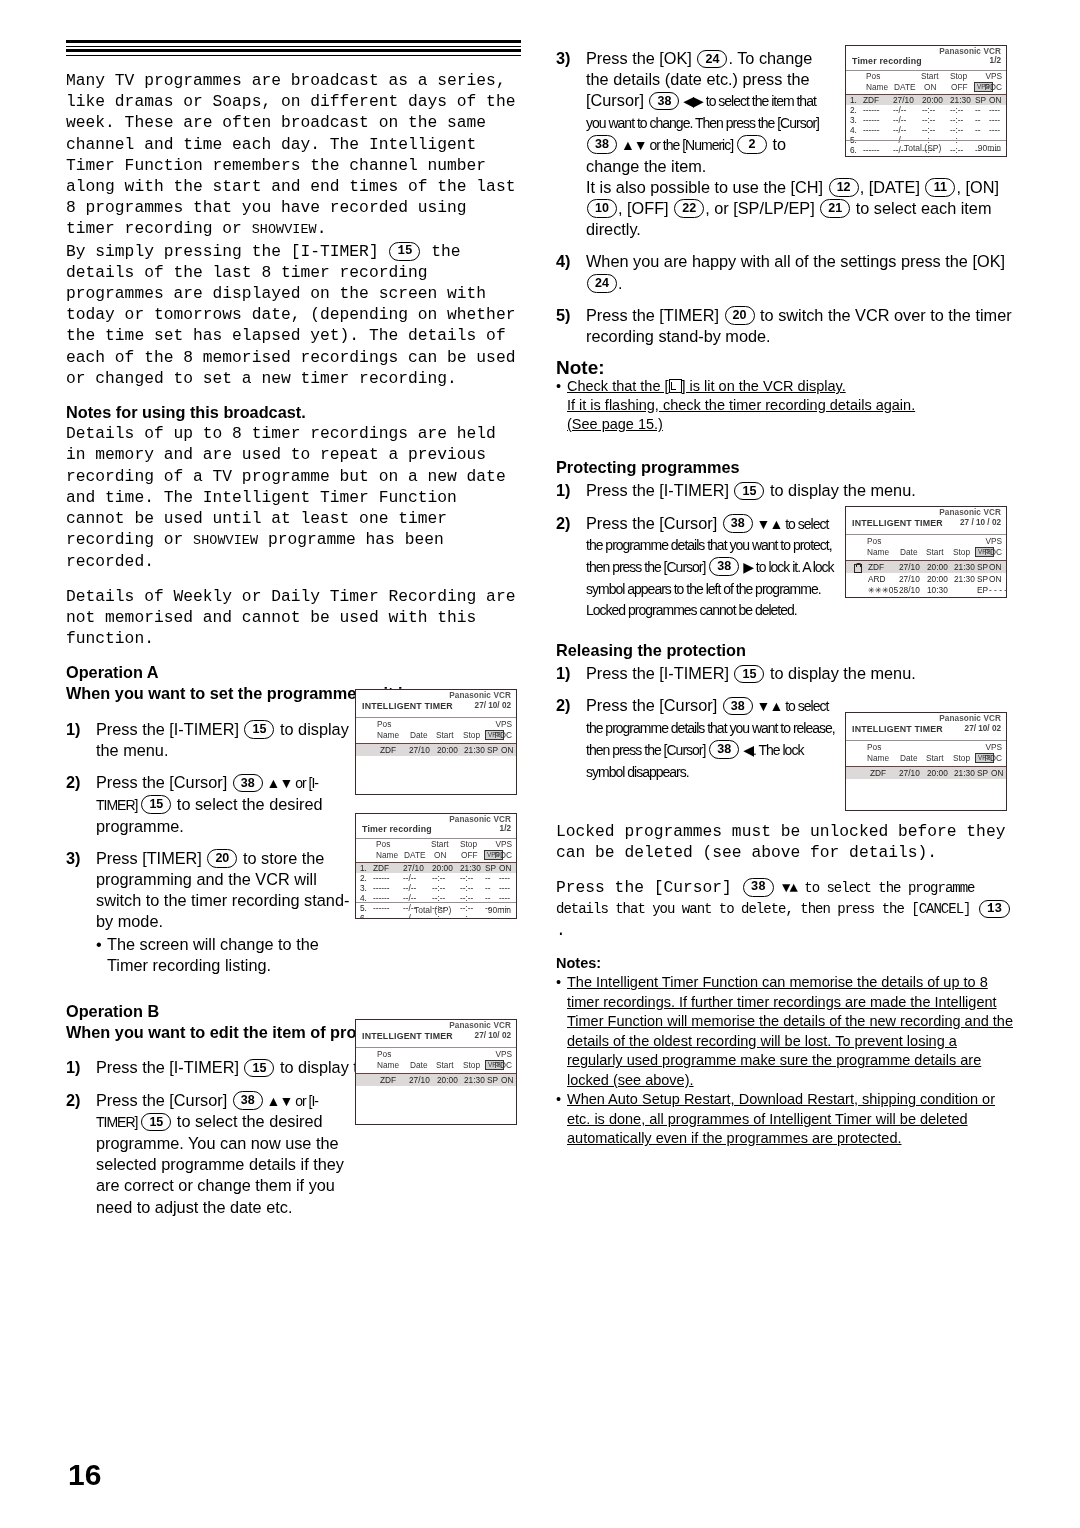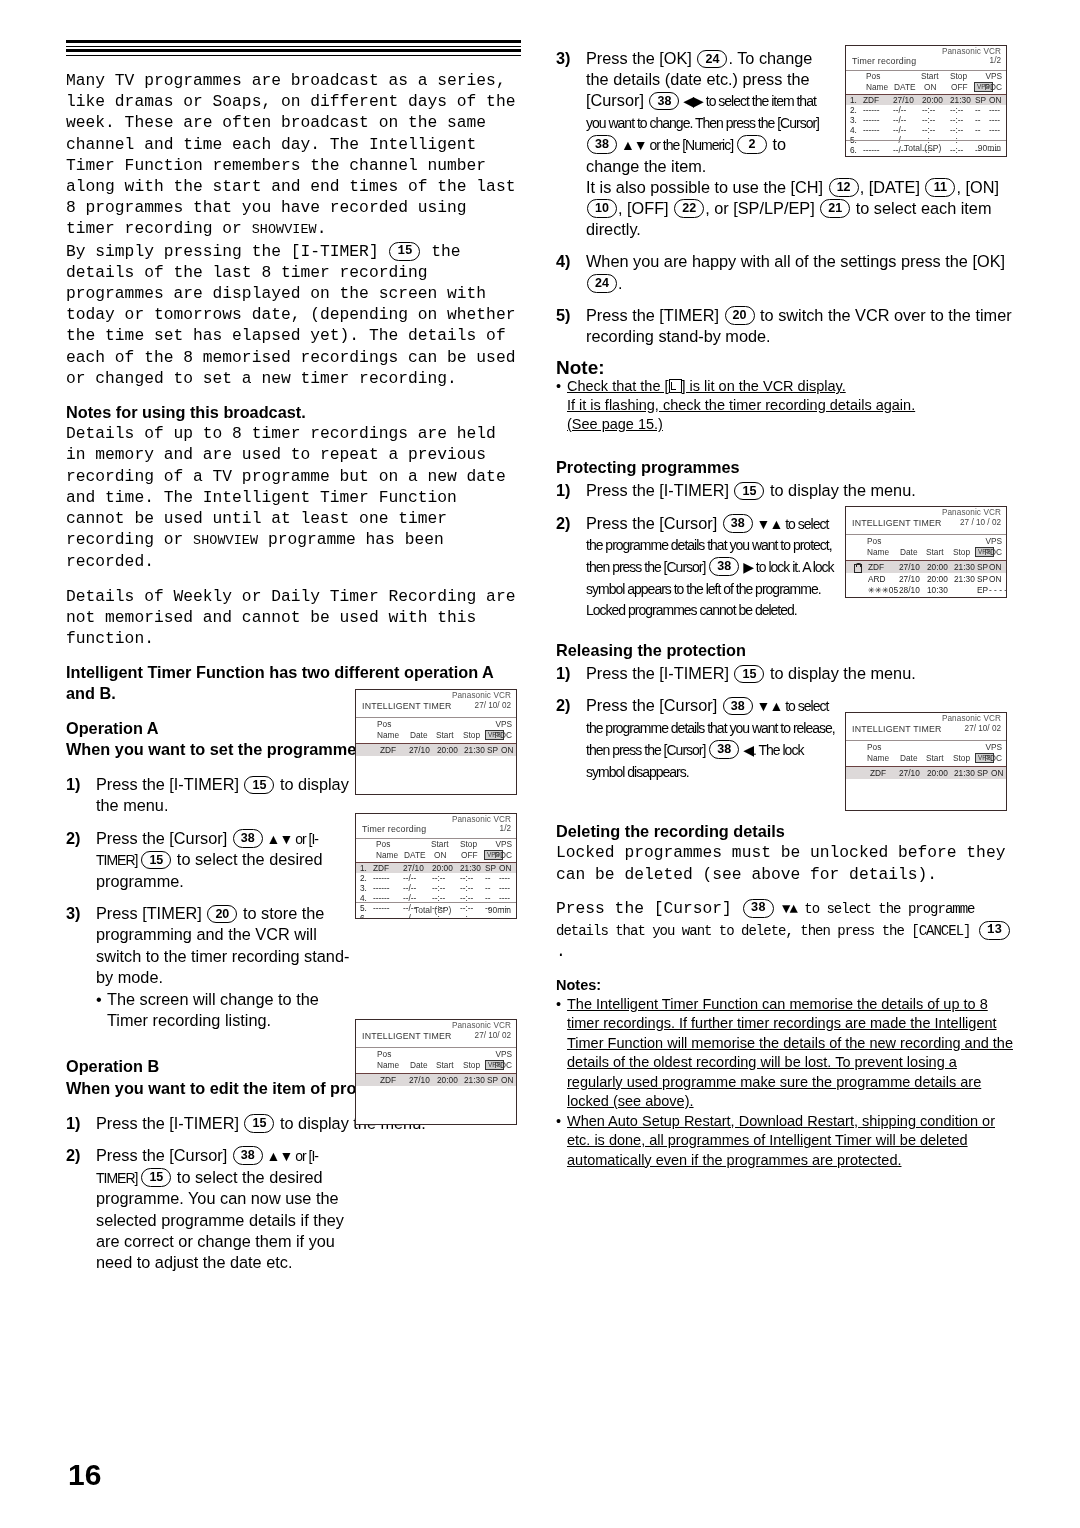--- a/index.html
+++ b/index.html
@@ -60,21 +60,21 @@
     content:"";position:absolute;left:1.5px;top:1.5px;width:4px;height:7px;
     border-left:1.2px solid #000;border-bottom:1.2px solid #000;
   }
 
   
   .tv{
     border:1.6px solid #3a2a2a;background:#fff;position:relative;
     font-family:"Liberation Sans","DejaVu Sans",sans-serif;
     color:#111;overflow:hidden;
   }
-  .tv-head{background:#fff;position:relative;height:27px;}
+  .tv-head{background:#fff;position:relative;height:27px;font-weight:bold;}
   .tv-brand{position:absolute;right:5px;top:1px;font-size:8.2px;color:#555;letter-spacing:.1px;}
   .tv-mode{position:absolute;left:6px;top:11px;font-size:8.8px;color:#333;letter-spacing:.2px;}
   .tv-date{position:absolute;right:5px;top:11px;font-size:8.2px;color:#444;}
   .tv-colhdr{
     border-top:1px solid #9a8f8f;position:relative;height:25px;
   }
   .tv-colhdr .c{position:absolute;font-size:8.3px;color:#333;}
   .tv-rows{position:relative;}
   .tv-row{position:relative;height:11.5px;}
   .tv-row.sel{background:#ddd9d9;border-top:1px solid #6a4040;}
@@ -110,21 +110,20 @@
     </p>
 
     <p class="h-bold">Notes for using this broadcast.</p>
     <p class="para">
       <span>Details of up to 8 timer recordings are held in memory and are used to repeat a previous recording of a TV programme but on a new date and time. The Intelligent Timer Function cannot be used until at least one timer recording or </span><span class="sc">SHOWVIEW</span><span> programme has been recorded.</span>
     </p>
 
     <p class="para">Details of Weekly or Daily Timer Recording are not memorised and cannot be used with this function.</p>
 
 
-    <p class="h-bold" style="margin-bottom:13px">Intelligent Timer Function has two different operation A and B.</p>
 
     <p class="h-bold">Operation A</p>
     <p class="h-bold" style="margin-bottom:14px">When you want to set the programme as it is:</p>
 
     <div class="nlist">
       <div class="nitem" style="width:290px">
         <div class="num">1)</div>
         <div class="body">
           <span>Press the [I-TIMER] </span><span class="pill">15</span><span> to display the menu.</span>
         </div>
@@ -239,21 +238,20 @@
       </div>
       <div class="nitem" style="width:282px">
         <div class="num">2)</div>
         <div class="body">
           <span>Press the [Cursor] </span><span class="pill">38</span><span class="arrow"> ▼▲ to select the programme details that you want to release, then press the [Cursor] </span><span class="pill">38</span><span class="arrow"> ◀. The lock symbol disappears.</span>
         </div>
       </div>
     </div>
 
     <div style="height:28px"></div>
-    <p class="h-bold">Deleting the recording details</p>
     <p class="para">Locked programmes must be unlocked before they can be deleted (see above for details).</p>
     <p class="para">
       <span>Press the [Cursor] </span><span class="pill">38</span><span class="arrow"> ▼▲ to select the programme details that you want to delete, then press the [CANCEL] </span><span class="pill">13</span><span>.</span>
     </p>
 
     <p class="h-bold" style="font-size:14.5px;line-height:19px">Notes:</p>
     <div class="bullet" style="font-size:14.5px;line-height:19.5px;margin-bottom:0">
       <div class="dot">•</div>
       <div class="body">The Intelligent Timer Function can memorise the details of up to 8 timer recordings. If further timer recordings are made the Intelligent Timer Function will memorise the details of the new recording and the details of the oldest recording will be lost. To prevent losing a regularly used programme make sure the programme details are locked (see above).</div>
     </div>

